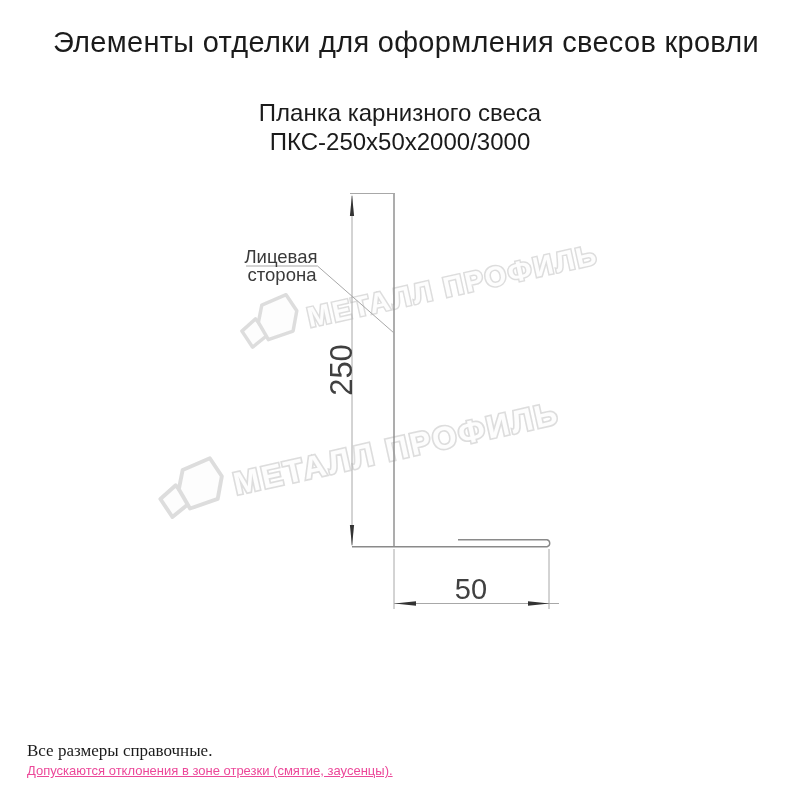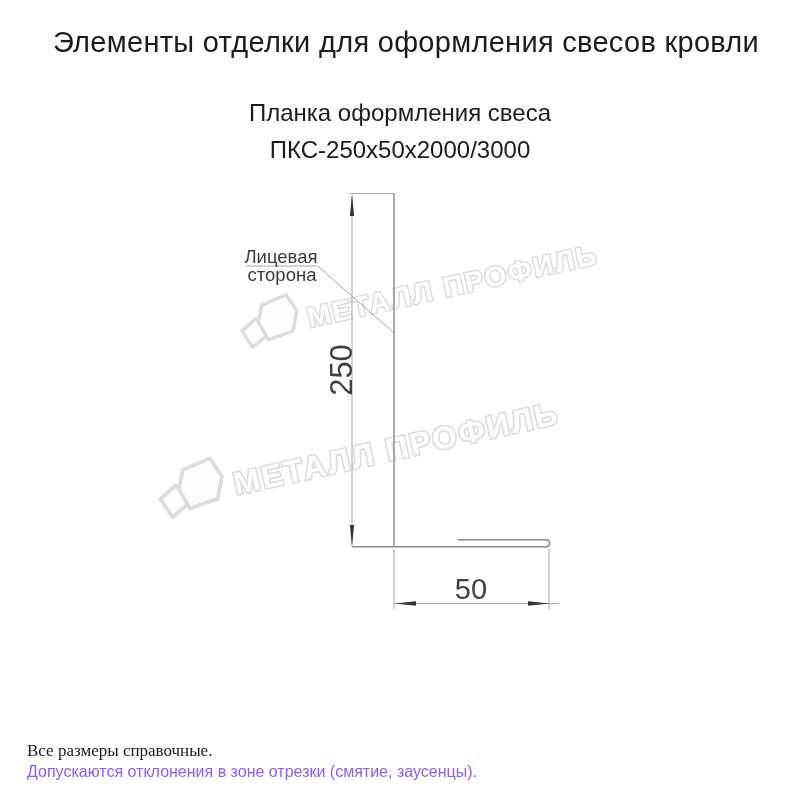--- a/index.html
+++ b/index.html
@@ -12,40 +12,40 @@
   .abs{position:absolute;}
   .page-title{
     top:26px;left:6px;width:800px;text-align:center;
     font-size:29px;letter-spacing:0.3px;color:#1b1b1b;
   }
   .page-subtitle{
     top:99px;left:0;width:800px;text-align:center;
     font-size:24px;color:#1b1b1b;
   }
   .product-code{
-    top:136px;left:0;width:800px;text-align:center;
+    top:128px;left:0;width:800px;text-align:center;
     font-size:24px;color:#1b1b1b;
   }
   .footer-line1{top:741px;left:27px;font-size:17px;color:#1b1b1b;font-family:Liberation Serif, serif;}
-  .footer-line2{top:763px;left:27px;font-size:16px;color:#8b5cf6;}
+  .footer-line2{top:763px;left:27px;font-size:13px;color:#ec4899;text-decoration:underline;}
   svg text{font-family:"Liberation Sans", sans-serif;}
   .dim-text{fill:#404040;}
   .label-text{fill:#3a3a3a;}
   .wm-text{
     font-weight:bold;
     fill:#fdfdfd;stroke:#dcdcdc;stroke-width:3px;
     paint-order:stroke;letter-spacing:2px;
   }
   .wm-shape{fill:#fdfdfd;stroke:#dcdcdc;stroke-width:3.5px;stroke-linejoin:round;}
 </style>
 </head>
 <body>
 
 <div class="abs page-title">Элементы отделки для оформления свесов кровли</div>
-<div class="abs page-subtitle">Планка оформления свеса</div>
+<div class="abs page-subtitle">Планка карнизного свеса</div>
 <div class="abs product-code">ПКС-250х50х2000/3000</div>
 
 <svg class="abs" style="top:0;left:0" width="800" height="800" viewBox="0 0 800 800">
 
   <g transform="translate(238,332) rotate(-12.5)" opacity="0.95">
     <g>
       <path class="wm-shape" d="M4,0 L20,-9 L29,9 L11,18 Z"></path>
       <path class="wm-shape" d="M22,-5 L29,-21 L55,-26 L62,-8 L54,11 L28,14 Z"></path>
     </g>
     <text class="wm-text" x="71" y="11" font-size="28">МЕТАЛЛ ПРОФИЛЬ</text>

